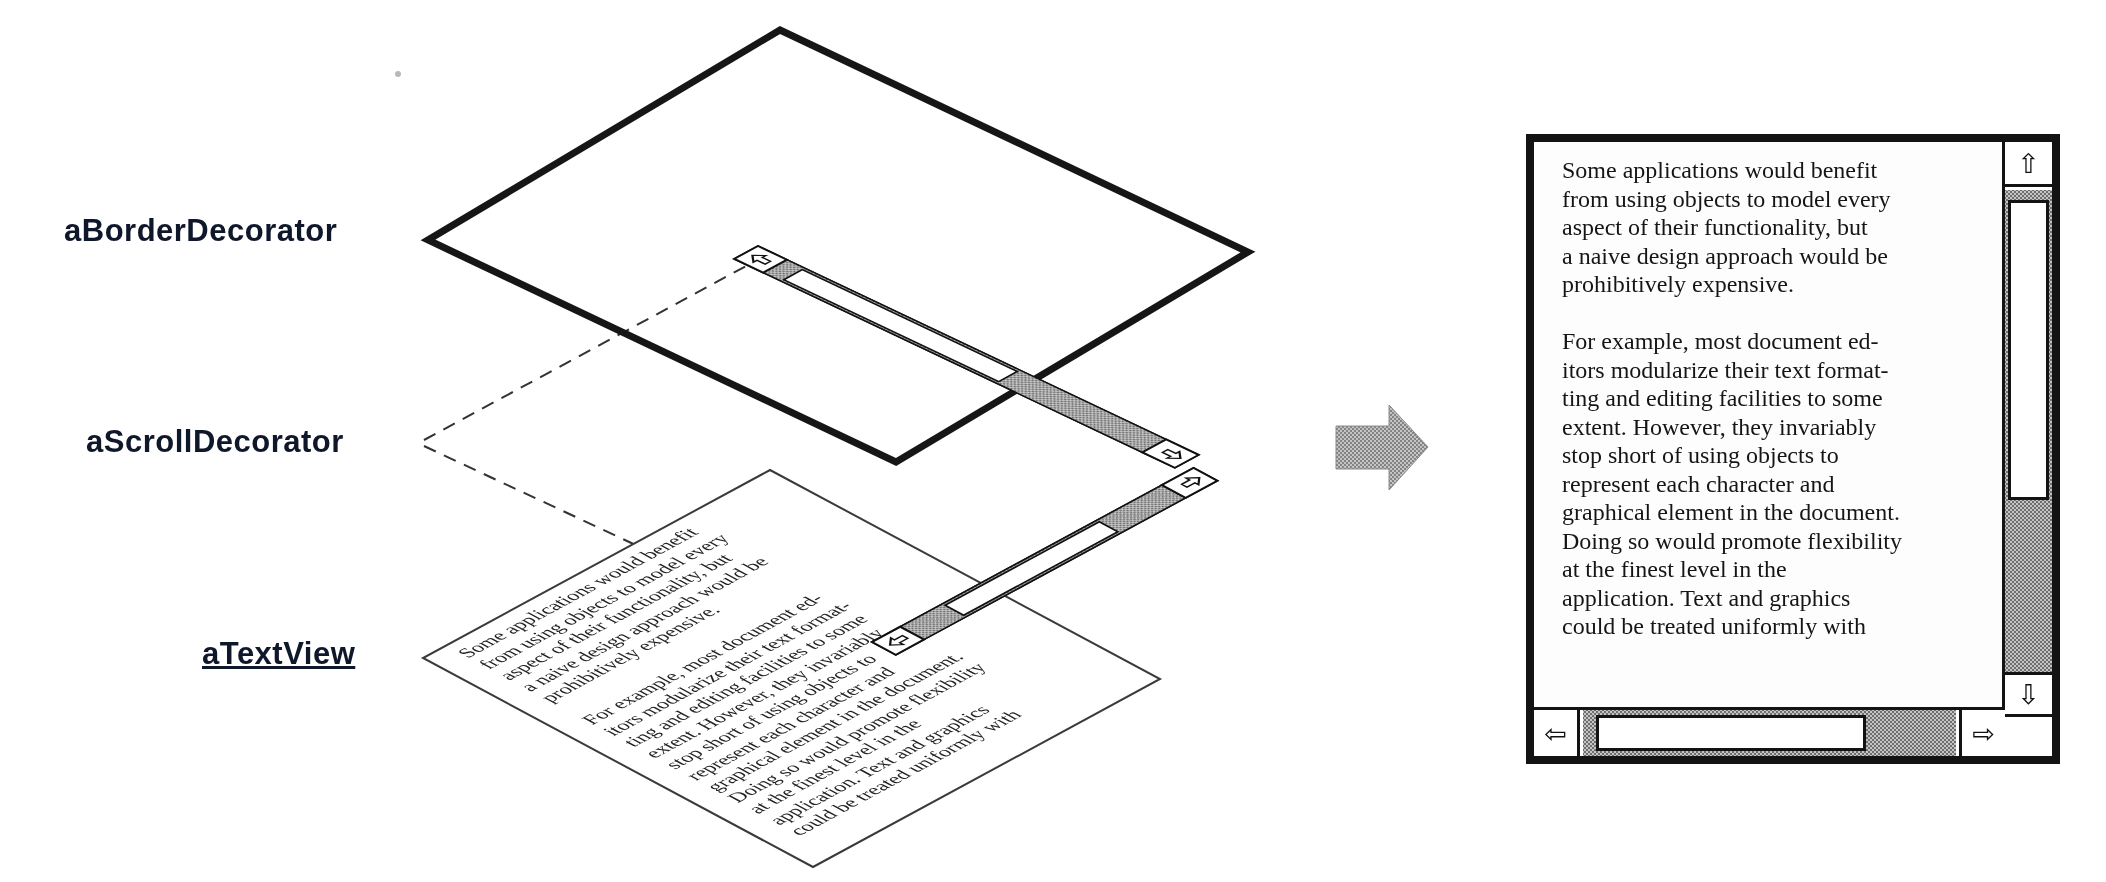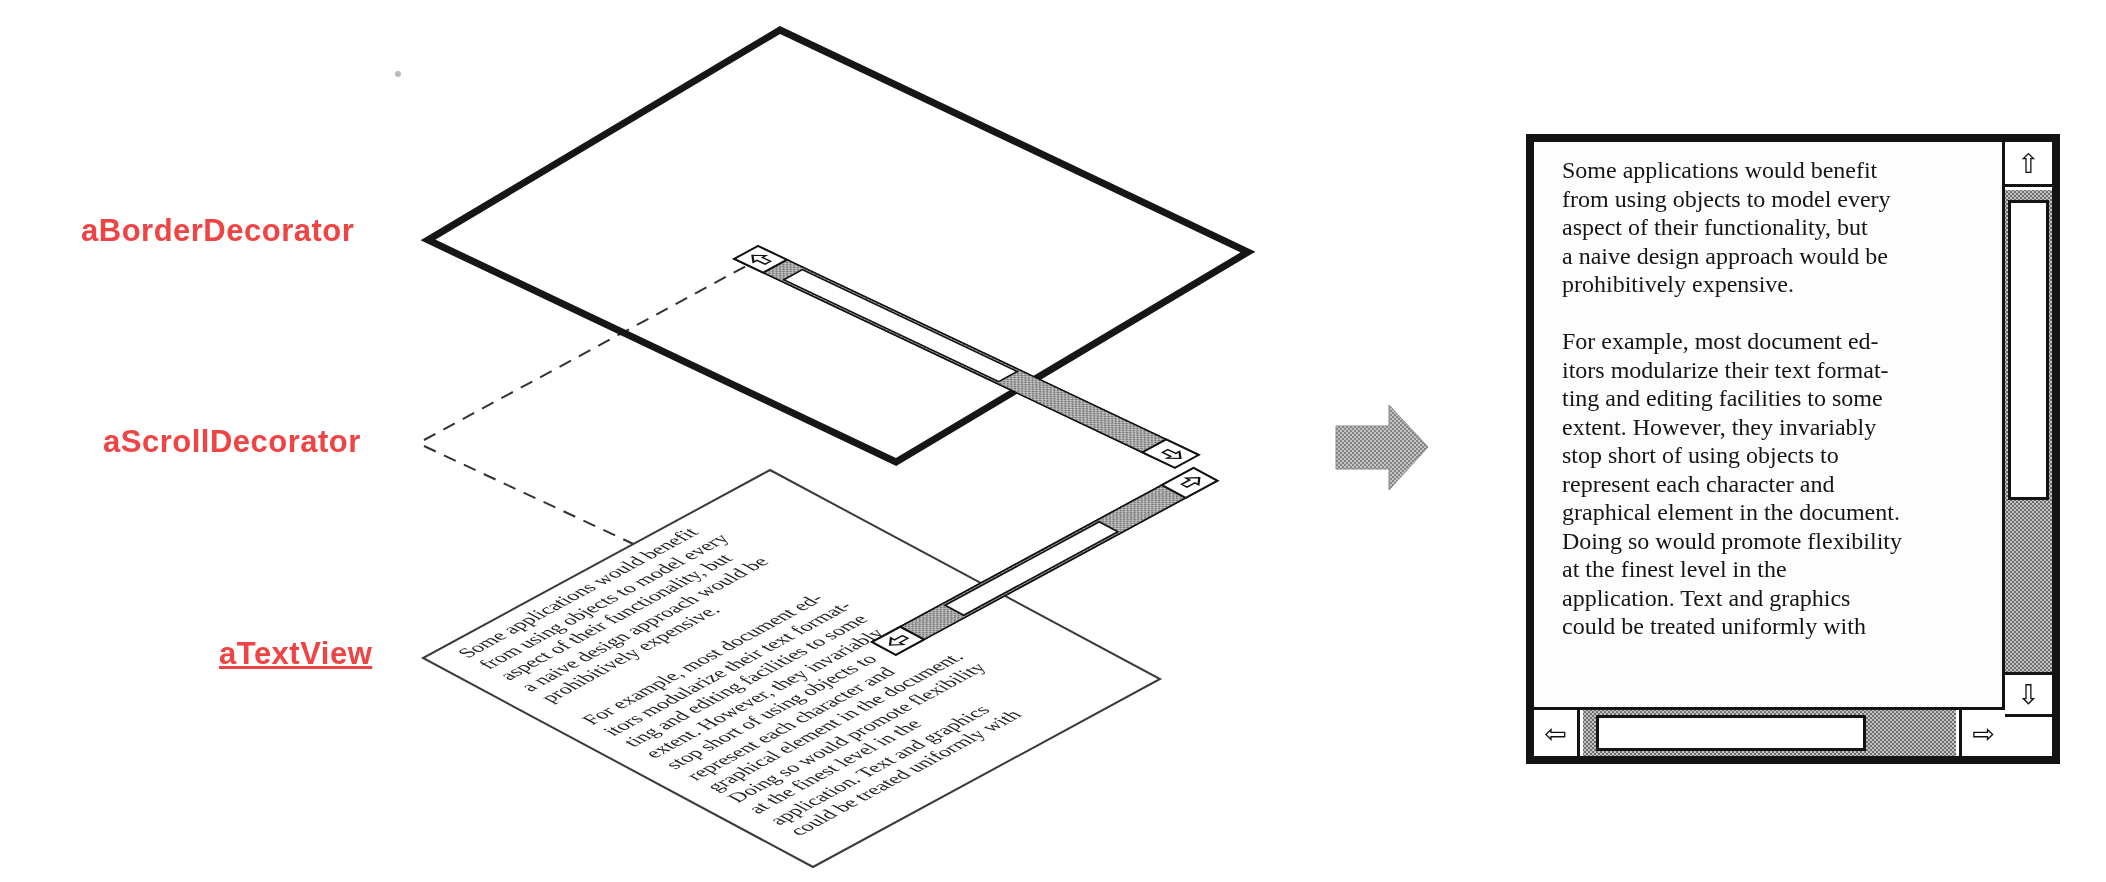--- a/index.html
+++ b/index.html
@@ -9,22 +9,22 @@
   }
   
   .svg-layer{position:absolute;left:0;top:0;width:2106px;height:882px;}
   #svg-under{z-index:1}
   #rotated-text-wrap{z-index:2}
   #svg-over{z-index:3}
   .html-layer{position:absolute;left:0;top:0;z-index:4;}
 
   
   .layer-label{
-    position:absolute;font-weight:bold;font-size:31px;color:#ef4444;
-    letter-spacing:.5px;white-space:nowrap;margin-left:17px;
+    position:absolute;font-weight:bold;font-size:31px;color:#0f172a;
+    letter-spacing:.5px;white-space:nowrap;
   }
   #label-border{left:64px;top:213px;}
   #label-scroll{left:86px;top:424px;text-align:right;}
   #label-text{left:202px;top:636px;text-decoration:underline;}
 
   
   #rotated-text-wrap{
     position:absolute;left:452px;top:650px;width:410px;
     transform:matrix(0.881,-0.477,0.882,0.473,0,0);
     transform-origin:0 0;

